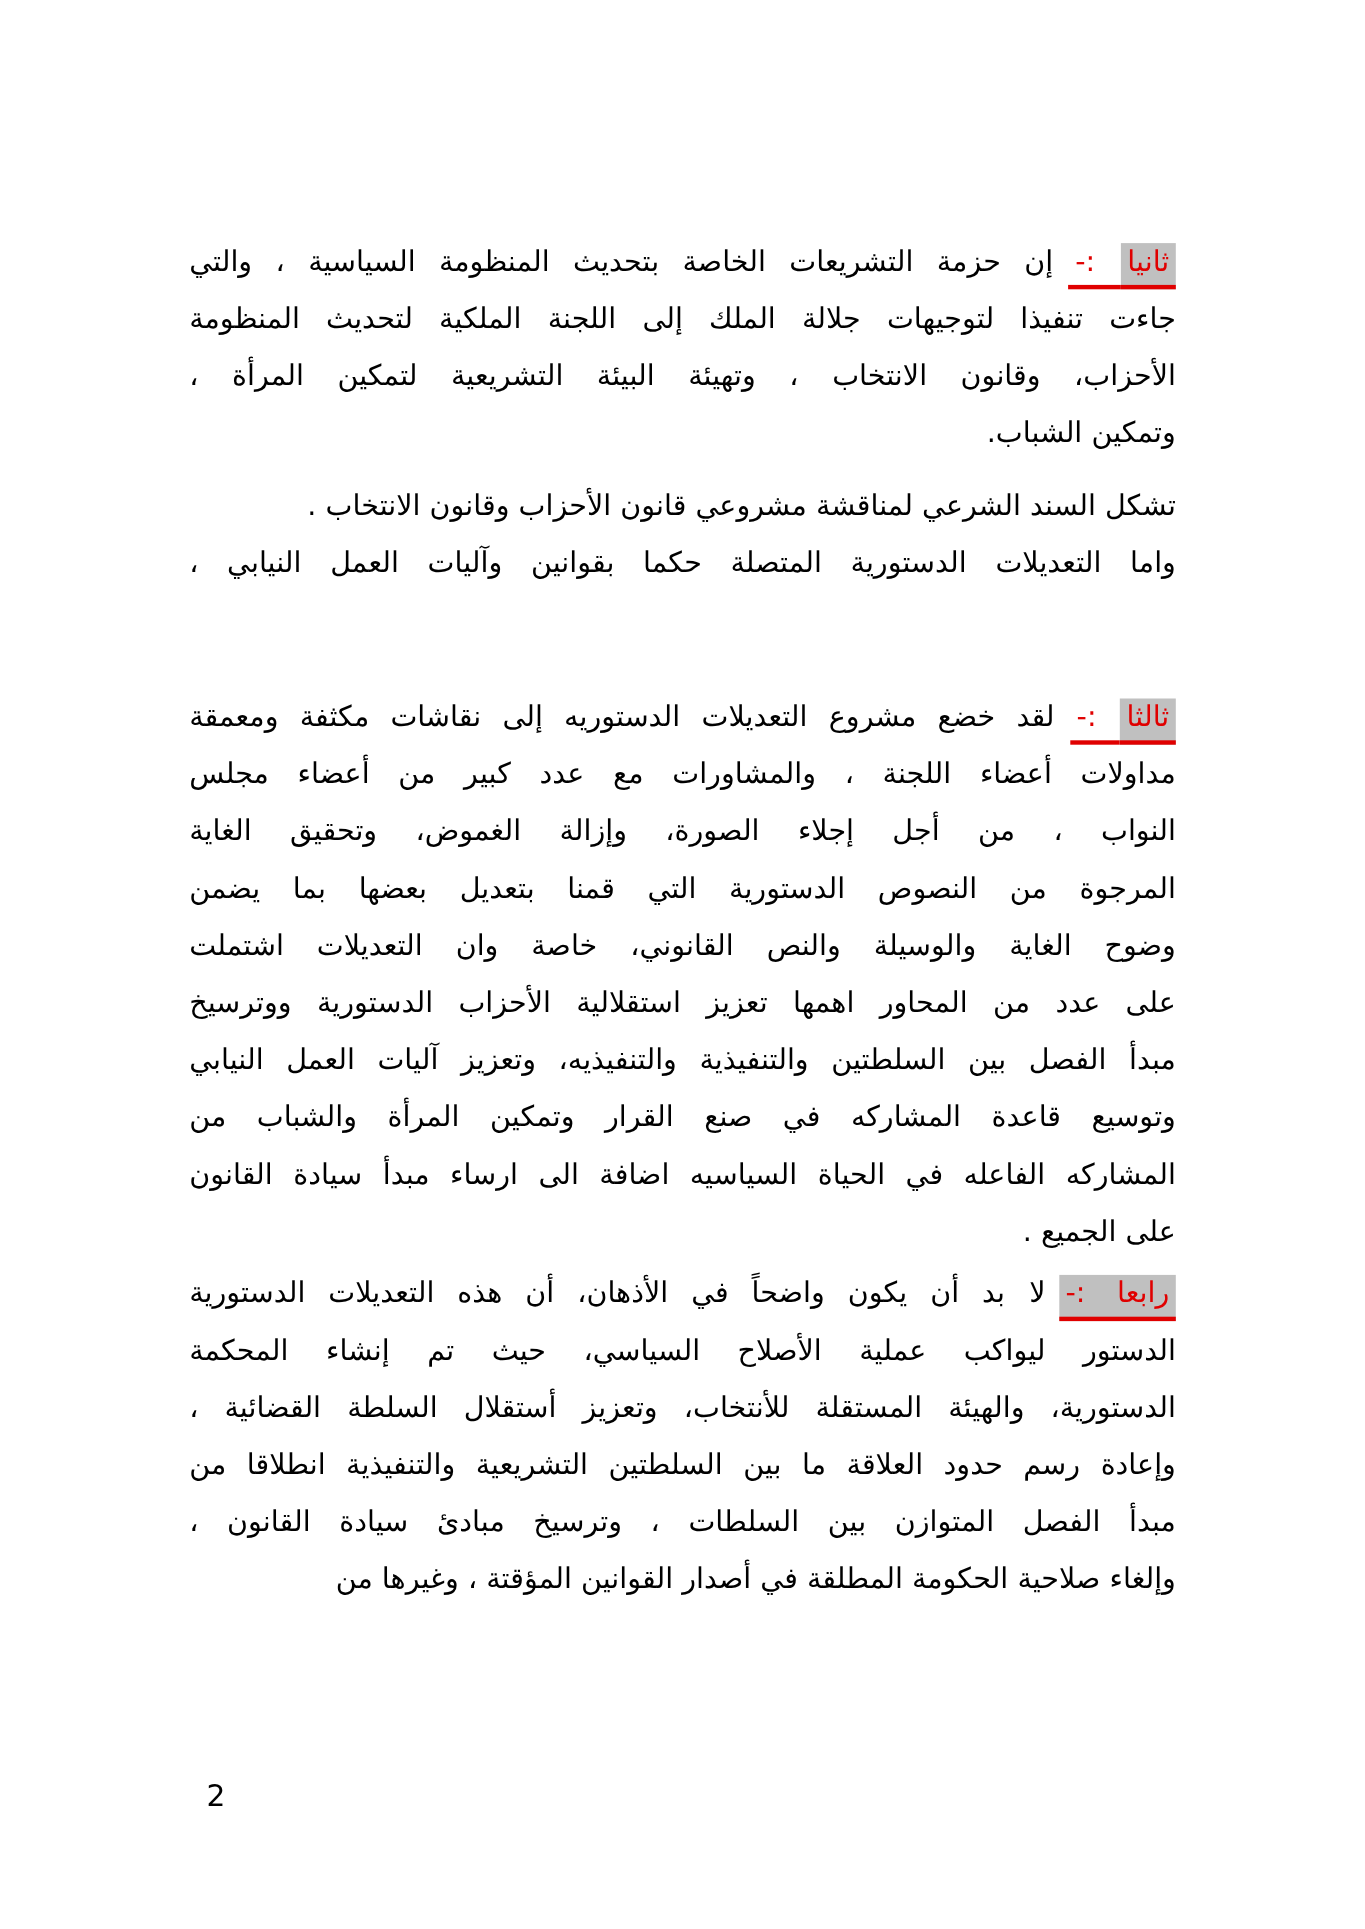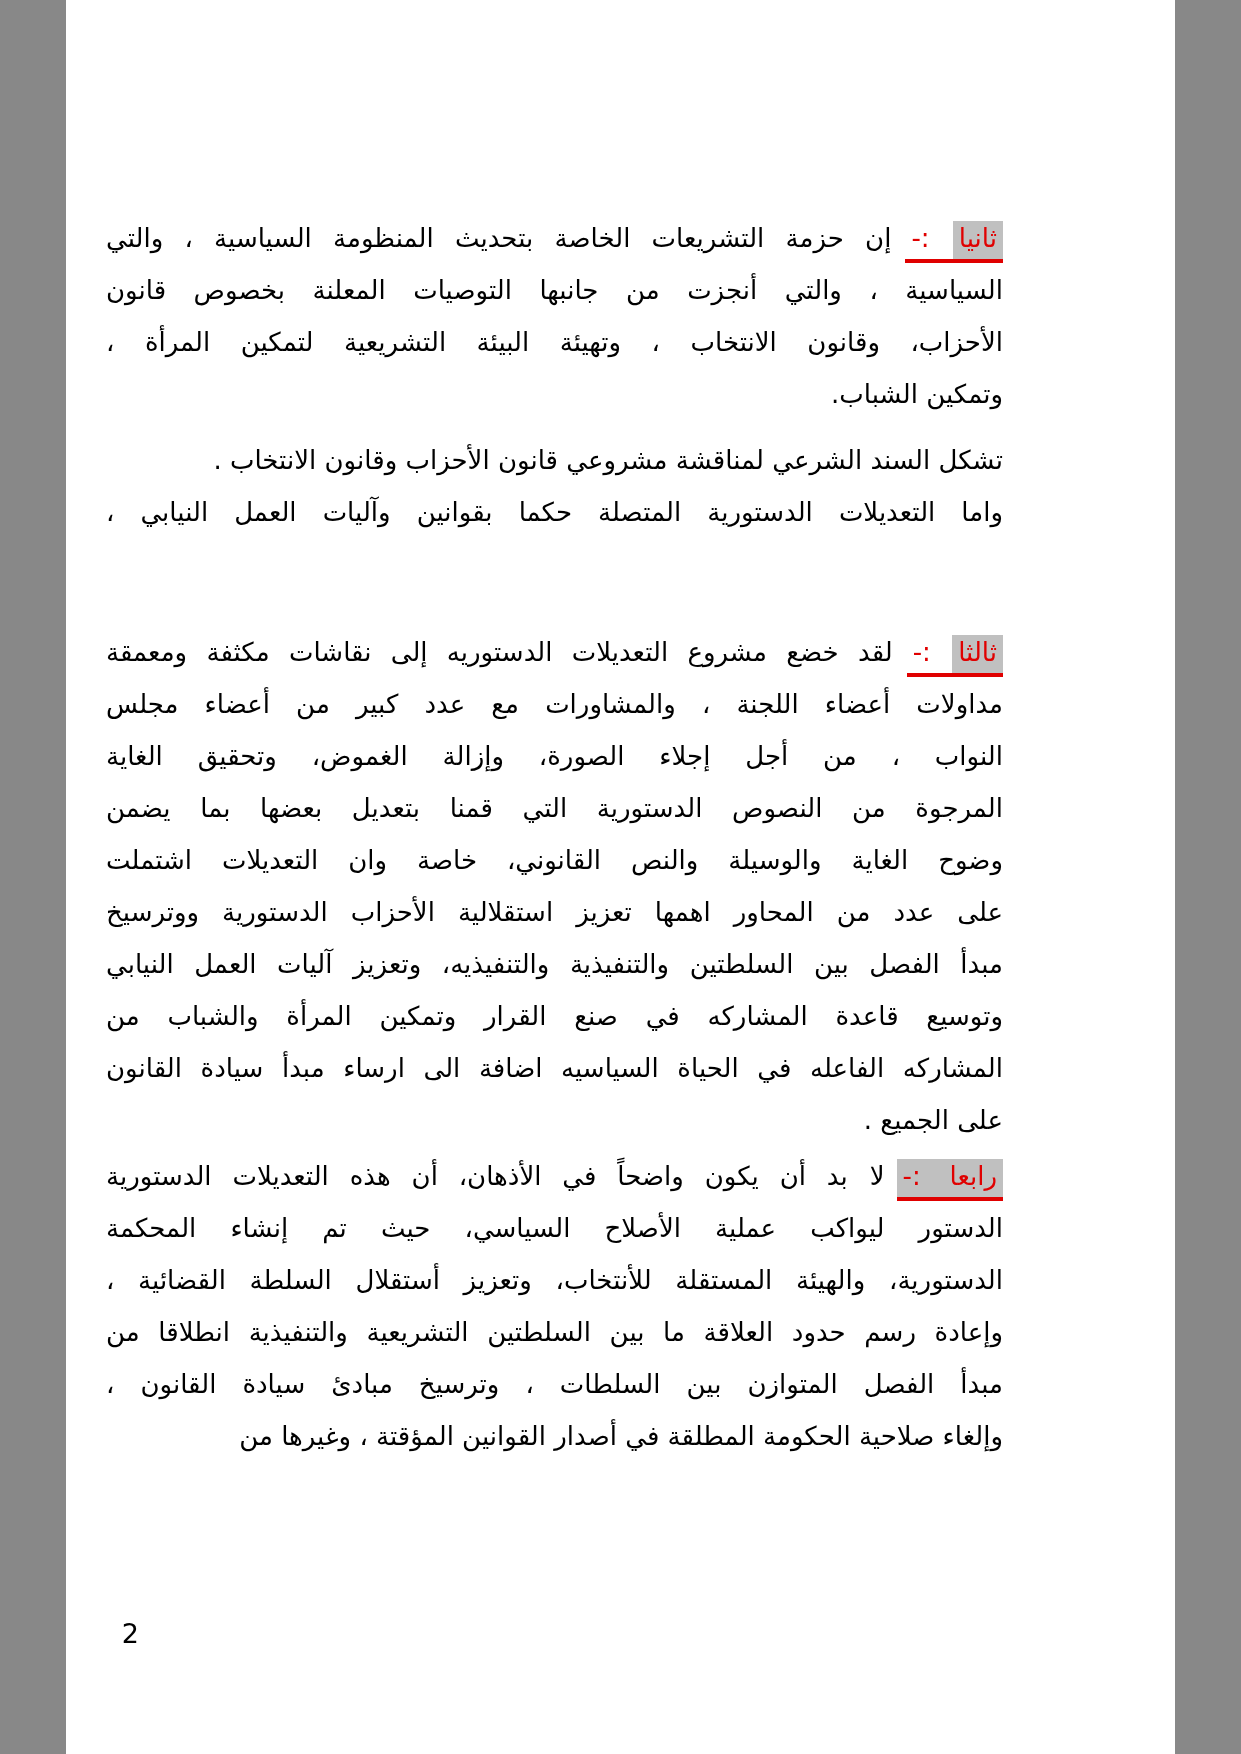--- a/index.html
+++ b/index.html
@@ -2,21 +2,21 @@
 <html lang="ar" dir="rtl"><head>
 <meta charset="utf-8">
 <style>
   html, body {
     margin: 0;
     padding: 0;
     background: #888;
   }
   .page {
     position: relative;
-    width: 1109px;
+    width: 1241px;
     height: 1754px;
     margin: 0 auto;
     background: #ffffff;
     overflow: hidden;
     direction: rtl;
     font-family: "DejaVu Sans", sans-serif;
     color: #000000;
   }
   .text-content {
     position: absolute;
@@ -66,21 +66,21 @@
     line-height: 32px;
   }
 </style>
 </head>
 <body>
 
 <div class="page">
   <div class="text-content">
       <div class="paragraph" style="margin-top: 0px;">
         <div class="line"><span class="lead-word">ثانيا</span><span class="lead-suffix"> :-</span><span class="rest" style="margin-right: 2px;">إن حزمة التشريعات الخاصة بتحديث المنظومة السياسية ، والتي</span></div>
-        <div class="line">السياسية ، والتي أنجزت من جانبها التوصيات المعلنة بخصوص قانون</div>
+        <div class="line">جاءت تنفيذا لتوجيهات جلالة الملك إلى اللجنة الملكية لتحديث المنظومة</div>
         <div class="line">الأحزاب، وقانون الانتخاب ، وتهيئة البيئة التشريعية لتمكين المرأة ،</div>
         <div class="line last">وتمكين الشباب.</div>
       </div>
       <div class="paragraph" style="margin-top: 14px;">
         <div class="line last">تشكل السند الشرعي لمناقشة مشروعي قانون الأحزاب وقانون الانتخاب .</div>
         <div class="line">واما التعديلات الدستورية المتصلة حكما بقوانين وآليات العمل النيابي ،</div>
       </div>
       <div class="paragraph" style="margin-top: 88px;">
         <div class="line"><span class="lead-word">ثالثا</span><span class="lead-suffix"> :-</span><span class="rest" style="margin-right: 2px;">لقد خضع مشروع التعديلات الدستوريه إلى نقاشات مكثفة ومعمقة</span></div>
         <div class="line">مداولات أعضاء اللجنة ، والمشاورات مع عدد كبير من أعضاء مجلس</div>

